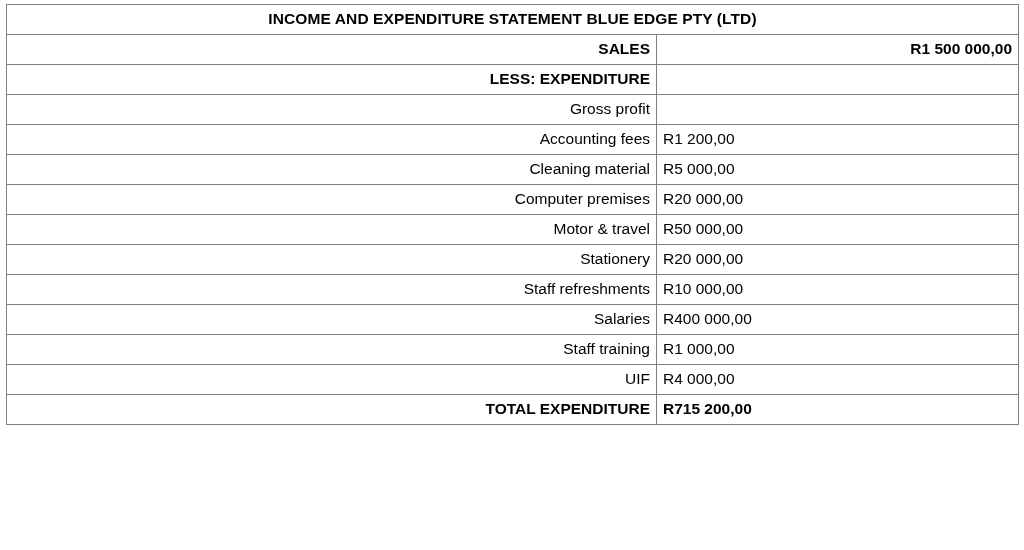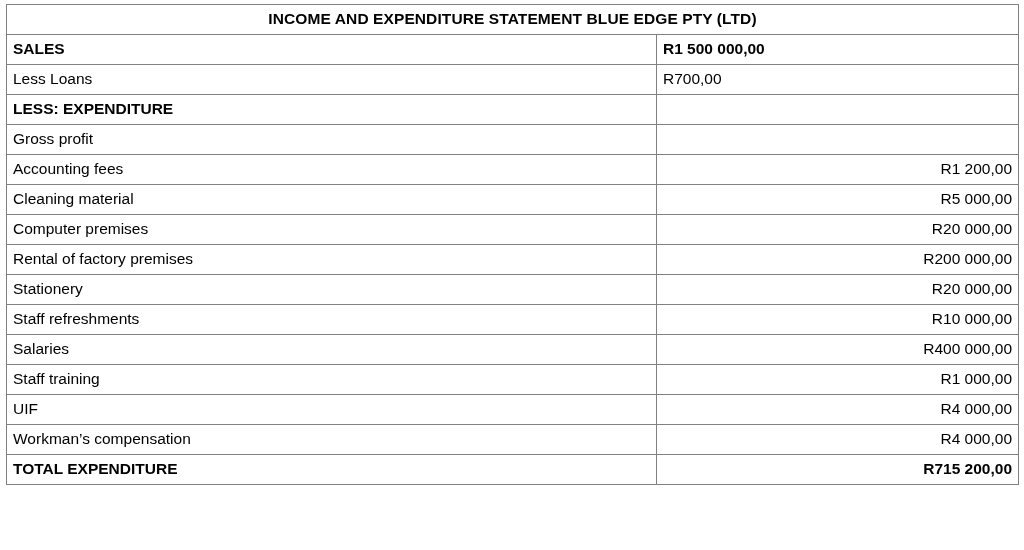--- a/index.html
+++ b/index.html
@@ -42,44 +42,40 @@
   }
   .title-row td {
     background: #d9d9d9;
     text-align: center;
     font-weight: bold;
     font-size: 15.5px;
     letter-spacing: 0.1px;
     padding: 4px 6px 5px 6px;
   }
   .bold td, td.bold { font-weight: bold; }
-  td.num { text-align: right; }
-  td.left { text-align: left; }
+  td.num { }
+  td.left { text-align: right; }
   .shaded td { background: #d9d9d9; }
 </style>
 </head>
 <body>
 
 <div class="sheet">
   <table class="statement">
     <colgroup>
       <col class="label-col">
       <col class="value-col">
     </colgroup>
     <tbody>
       <tr class="title-row">
         <td colspan="2">INCOME AND EXPENDITURE STATEMENT BLUE EDGE PTY (LTD)</td>
       </tr>
     <tr>
           <td class="left bold">SALES</td>
           <td class="left bold">R1 500 000,00</td>
-        </tr>
-        <tr>
-          <td class="left">Less Loans</td>
-          <td class="left">R700,00</td>
         </tr>
         <tr>
           <td class="left bold">LESS: EXPENDITURE</td>
           <td class="left bold"></td>
         </tr>
         <tr>
           <td class="left">Gross profit</td>
           <td class="left"></td>
         </tr>
         <tr>
@@ -88,22 +84,22 @@
         </tr>
         <tr>
           <td class="left">Cleaning material</td>
           <td class="num">R5 000,00</td>
         </tr>
         <tr>
           <td class="left">Computer premises</td>
           <td class="num">R20 000,00</td>
         </tr>
         <tr>
-          <td class="left">Rental of factory premises</td>
-          <td class="num">R200 000,00</td>
+          <td class="left">Motor &amp; travel</td>
+          <td class="num">R50 000,00</td>
         </tr>
         <tr>
           <td class="left">Stationery</td>
           <td class="num">R20 000,00</td>
         </tr>
         <tr>
           <td class="left">Staff refreshments</td>
           <td class="num">R10 000,00</td>
         </tr>
         <tr>
@@ -112,22 +108,18 @@
         </tr>
         <tr>
           <td class="left">Staff training</td>
           <td class="num">R1 000,00</td>
         </tr>
         <tr>
           <td class="left">UIF</td>
           <td class="num">R4 000,00</td>
         </tr>
         <tr>
-          <td class="left">Workman’s compensation</td>
-          <td class="num">R4 000,00</td>
-        </tr>
-        <tr>
           <td class="left bold">TOTAL EXPENDITURE</td>
           <td class="num bold">R715 200,00</td>
         </tr>
       </tbody>
   </table>
 </div>
 
 </body></html>

